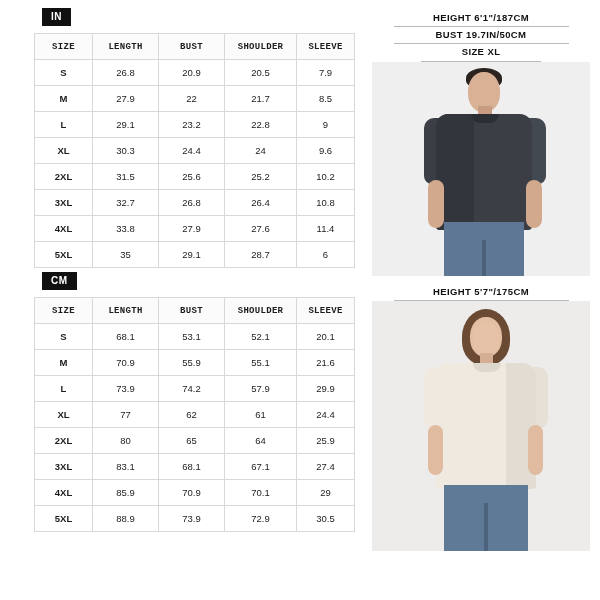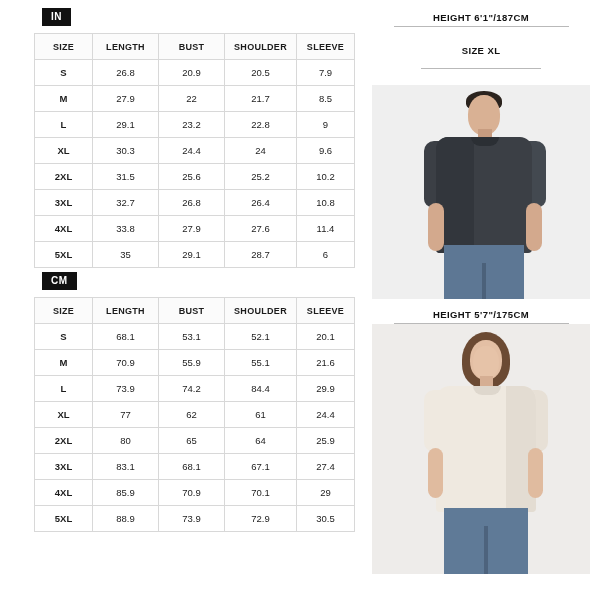--- a/index.html
+++ b/index.html
@@ -64,20 +64,21 @@
     font-size: 9.5px;
     color: #1c1c1c;
     height: 25px;
     padding: 0;
   }
   table.size-table th {
     font-weight: bold;
     font-size: 9px;
     letter-spacing: 0.3px;
     background: #fbfbfb;
+    font-family: Liberation Mono, monospace;
   }
   table.size-table td.size-cell {
     font-weight: bold;
   }
   table.size-table col.c-size { width: 58px; }
   table.size-table col.c-len  { width: 66px; }
   table.size-table col.c-bust { width: 66px; }
   table.size-table col.c-sho  { width: 72px; }
   table.size-table col.c-sle  { width: 58px; }
 
@@ -99,22 +100,22 @@
     line-height: 1.25;
   }
   .info-line.bordered {
     border-bottom: 1px solid #b9b9b9;
     width: 175px;
     margin: 0 auto;
   }
   .info-line.size-line {
     border-bottom: 1px solid #b9b9b9;
     width: 120px;
-    margin: 16px auto;
-    padding-bottom: 11px;
+    margin: 0 auto;
+    padding-bottom: 3px;
   }
 
   .photo {
     position: relative;
     width: 218px;
     height: 214px;
     overflow: hidden;
     background: #f2f2f2;
   }
   .photo.second {
@@ -342,21 +343,21 @@
           <td class="size-cell">M</td>
           <td>70.9</td>
           <td>55.9</td>
           <td>55.1</td>
           <td>21.6</td>
         </tr>
         <tr>
           <td class="size-cell">L</td>
           <td>73.9</td>
           <td>74.2</td>
-          <td>84.4</td>
+          <td>57.9</td>
           <td>29.9</td>
         </tr>
         <tr>
           <td class="size-cell">XL</td>
           <td>77</td>
           <td>62</td>
           <td>61</td>
           <td>24.4</td>
         </tr>
         <tr>
@@ -390,20 +391,21 @@
       </tbody>
     </table>
 
   </div>
 
   <div class="right-col">
 
     <div class="model-card">
       <div class="model-info">
         <div class="info-line bordered">HEIGHT  6'1"/187CM</div>
+        <div class="info-line bordered">BUST  19.7IN/50CM</div>
         <div class="info-line size-line">SIZE  XL</div>
       </div>
       <div class="photo">
         <div class="bg-grey"></div>
         <div class="m1-hair"></div>
         <div class="m1-head"></div>
         <div class="m1-neck"></div>
         <div class="m1-sleeveL"></div>
         <div class="m1-sleeveR"></div>
         <div class="m1-shirt"></div>

